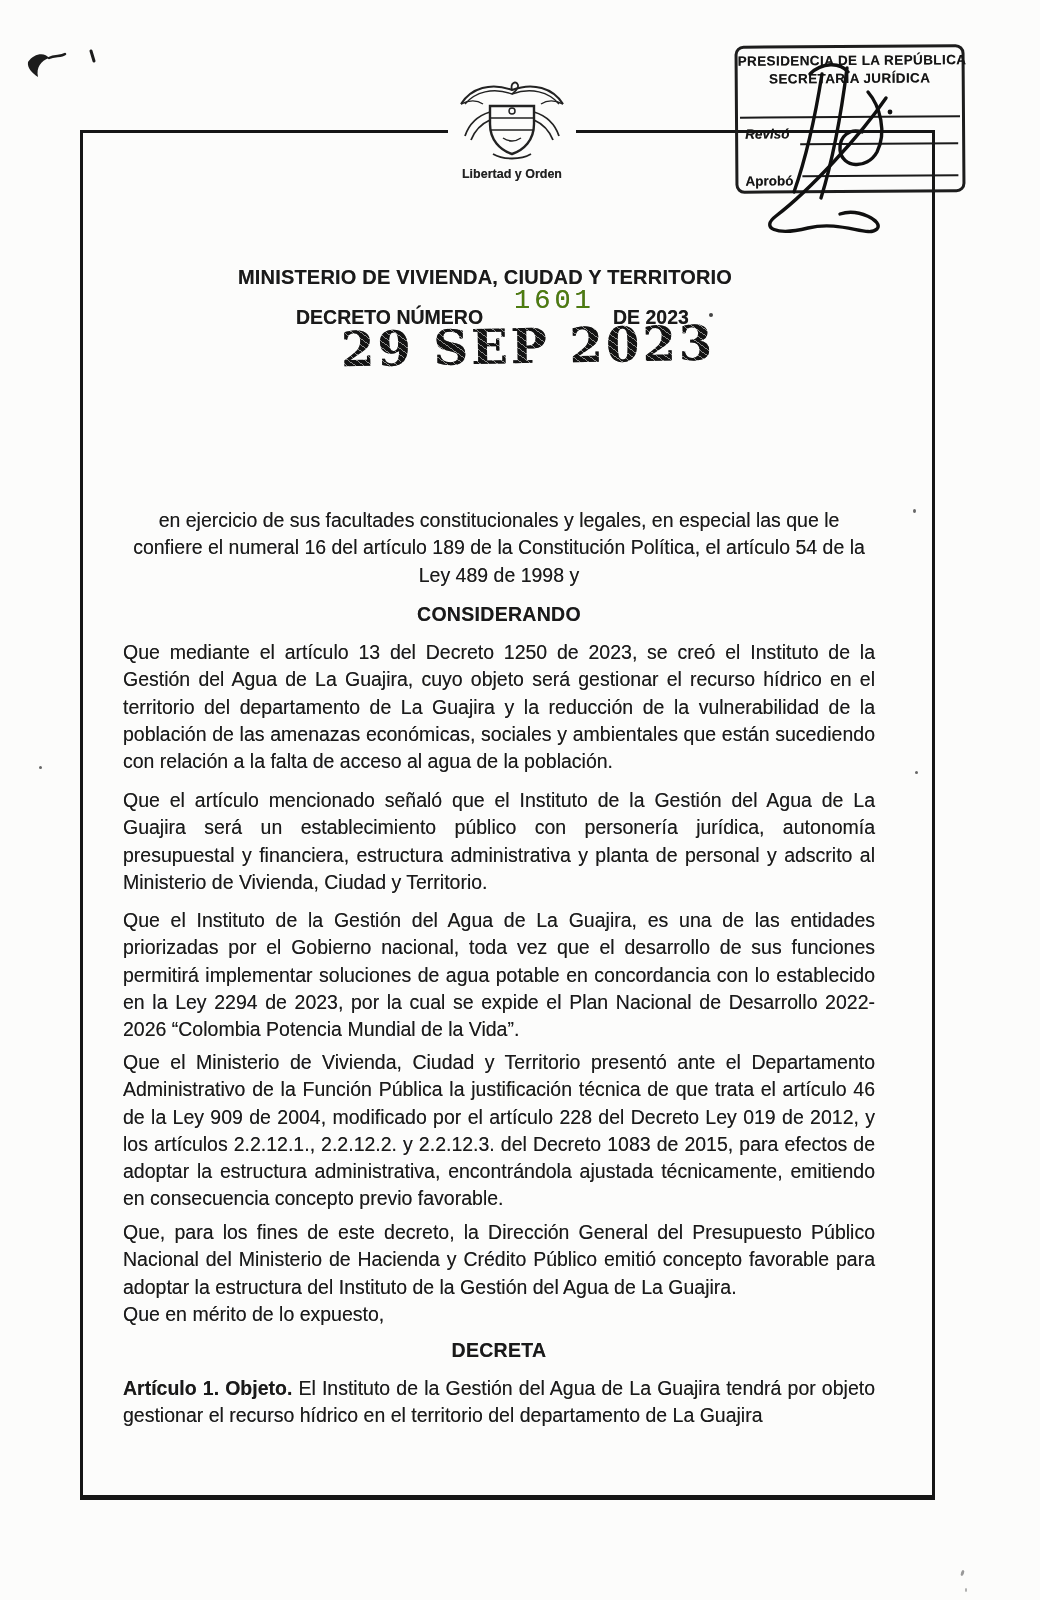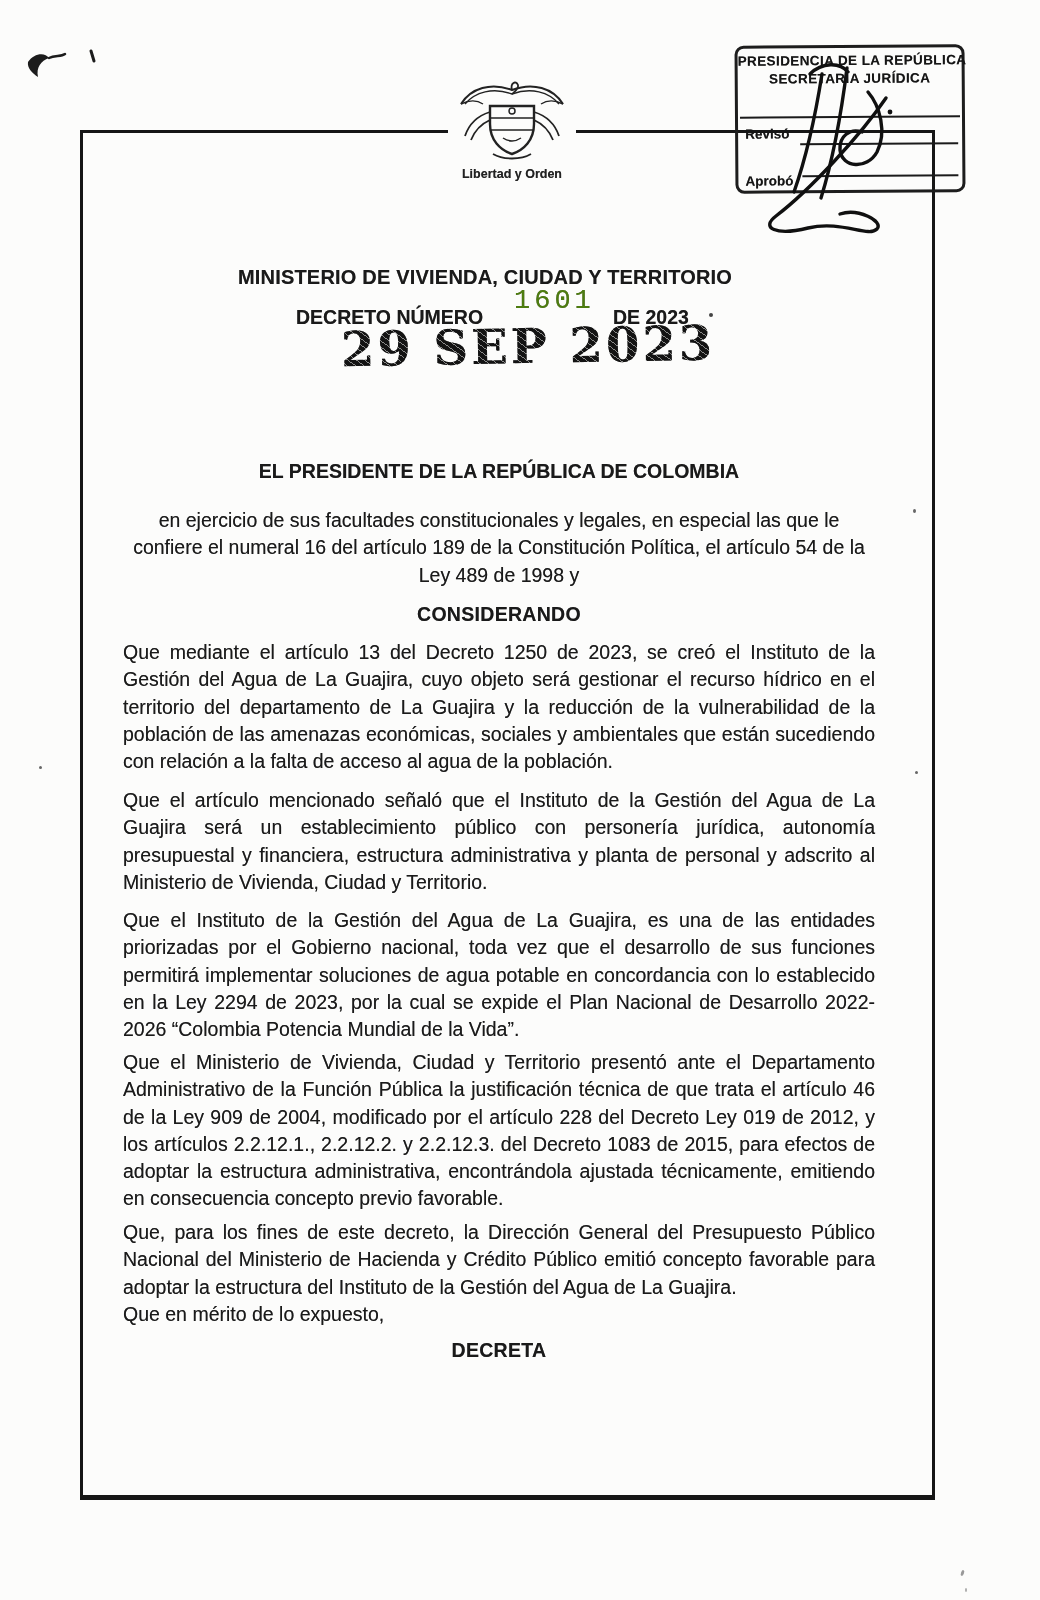--- a/index.html
+++ b/index.html
@@ -27,21 +27,21 @@
     transform:rotate(-.4deg);color:#151515;
   }
   .stamp-line1,.stamp-line2{
     position:absolute;left:0;right:0;text-align:center;
     font-size:13.5px;font-weight:bold;letter-spacing:.4px;white-space:nowrap;
   }
   .stamp-line1{top:5px;}
   .stamp-line2{top:23px;}
   .stamp-rule{position:absolute;left:2px;right:2px;top:68px;border-top:2.5px solid #1b1b1b;}
   .stamp-label{position:absolute;left:7px;font-size:13.5px;font-weight:bold;}
-  .reviso-label{top:78px;}
+  .reviso-label{top:78px;font-style:italic;}
   .aprobo-label{top:125px;}
   .stamp-fill-line{position:absolute;right:4px;border-top:2px solid #1b1b1b;}
   .reviso-line{left:62px;top:95px;}
   .aprobo-line{left:64px;top:127px;}
   .signature{position:absolute;left:690px;top:40px;z-index:4;}
   .ink-topleft{position:absolute;left:20px;top:44px;z-index:2;}
   
   .cline{position:absolute;left:123px;width:752px;text-align:center;margin-top:10px;}
   .ministry{left:109px;top:256px;font-size:20px;font-weight:bold;letter-spacing:.2px;}
   .decree-label{position:absolute;left:296px;top:306px;font-size:19.5px;font-weight:bold;}
@@ -131,33 +131,33 @@
     <circle cx="200" cy="72" r="2.4" fill="#101010"></circle>
   </svg>
 
   <div class="cline ministry">MINISTERIO DE VIVIENDA, CIUDAD Y TERRITORIO</div>
   <span class="decree-label">DECRETO NÚMERO</span>
   <span class="decree-number">1601</span>
   <span class="decree-year">DE 2023</span>
   <span class="after-year-dot"></span>
   <div class="date-stamp">29 SEP 2023</div>
 
-  <div class="cline president">EL PRESIDENTE DE LA REPÚBLICA DE COLOMBIA</div>
   <div class="cline powers">en ejercicio de sus facultades constitucionales y legales, en especial las que le confiere el numeral 16 del artículo 189 de la Constitución Política, el artículo 54 de la Ley 489 de 1998 y</div>
   <div class="cline considering">CONSIDERANDO</div>
 
   <p class="body p1">Que mediante el artículo 13 del Decreto 1250 de 2023, se creó el Instituto de la Gestión del Agua de La Guajira, cuyo objeto será gestionar el recurso hídrico en el territorio del departamento de La Guajira y la reducción de la vulnerabilidad de la población de las amenazas económicas, sociales y ambientales que están sucediendo con relación a la falta de acceso al agua de la población.</p>
   <p class="body p2">Que el artículo mencionado señaló que el Instituto de la Gestión del Agua de La Guajira será un establecimiento público con personería jurídica, autonomía presupuestal y financiera, estructura administrativa y planta de personal y adscrito al Ministerio de Vivienda, Ciudad y Territorio.</p>
   <p class="body p3">Que el Instituto de la Gestión del Agua de La Guajira, es una de las entidades priorizadas por el Gobierno nacional, toda vez que el desarrollo de sus funciones permitirá implementar soluciones de agua potable en concordancia con lo establecido en la Ley 2294 de 2023, por la cual se expide el Plan Nacional de Desarrollo 2022-2026 “Colombia Potencia Mundial de la Vida”.</p>
   <p class="body p4">Que el Ministerio de Vivienda, Ciudad y Territorio presentó ante el Departamento Administrativo de la Función Pública la justificación técnica de que trata el artículo 46 de la Ley 909 de 2004, modificado por el artículo 228 del Decreto Ley 019 de 2012, y los artículos 2.2.12.1., 2.2.12.2. y 2.2.12.3. del Decreto 1083 de 2015, para efectos de adoptar la estructura administrativa, encontrándola ajustada técnicamente, emitiendo en consecuencia concepto previo favorable.</p>
   <p class="body p5">Que, para los fines de este decreto, la Dirección General del Presupuesto Público Nacional del Ministerio de Hacienda y Crédito Público emitió concepto favorable para adoptar la estructura del Instituto de la Gestión del Agua de La Guajira.</p>
 
   <div class="merit">Que en mérito de lo expuesto,</div>
   <div class="cline decreta">DECRETA</div>
 
+  <p class="body article"><b>Artículo 1. Objeto.</b> <span>El Instituto de la Gestión del Agua de La Guajira tendrá por objeto gestionar el recurso hídrico en el territorio del departamento de La Guajira</span></p>
 
   <span class="speck" style="left:39px;top:766px;width:3px;height:3px;"></span>
   <span class="speck" style="left:913px;top:509px;width:3px;height:4px;"></span>
   <span class="speck" style="left:915px;top:771px;width:3px;height:3px;"></span>
   <span class="speck" style="left:961px;top:1570px;width:3px;height:6px;background:#999;transform:rotate(20deg);"></span>
   <span class="speck" style="left:965px;top:1588px;width:2px;height:4px;background:#aaa;"></span>
 
 </div>
 
 </body></html>

